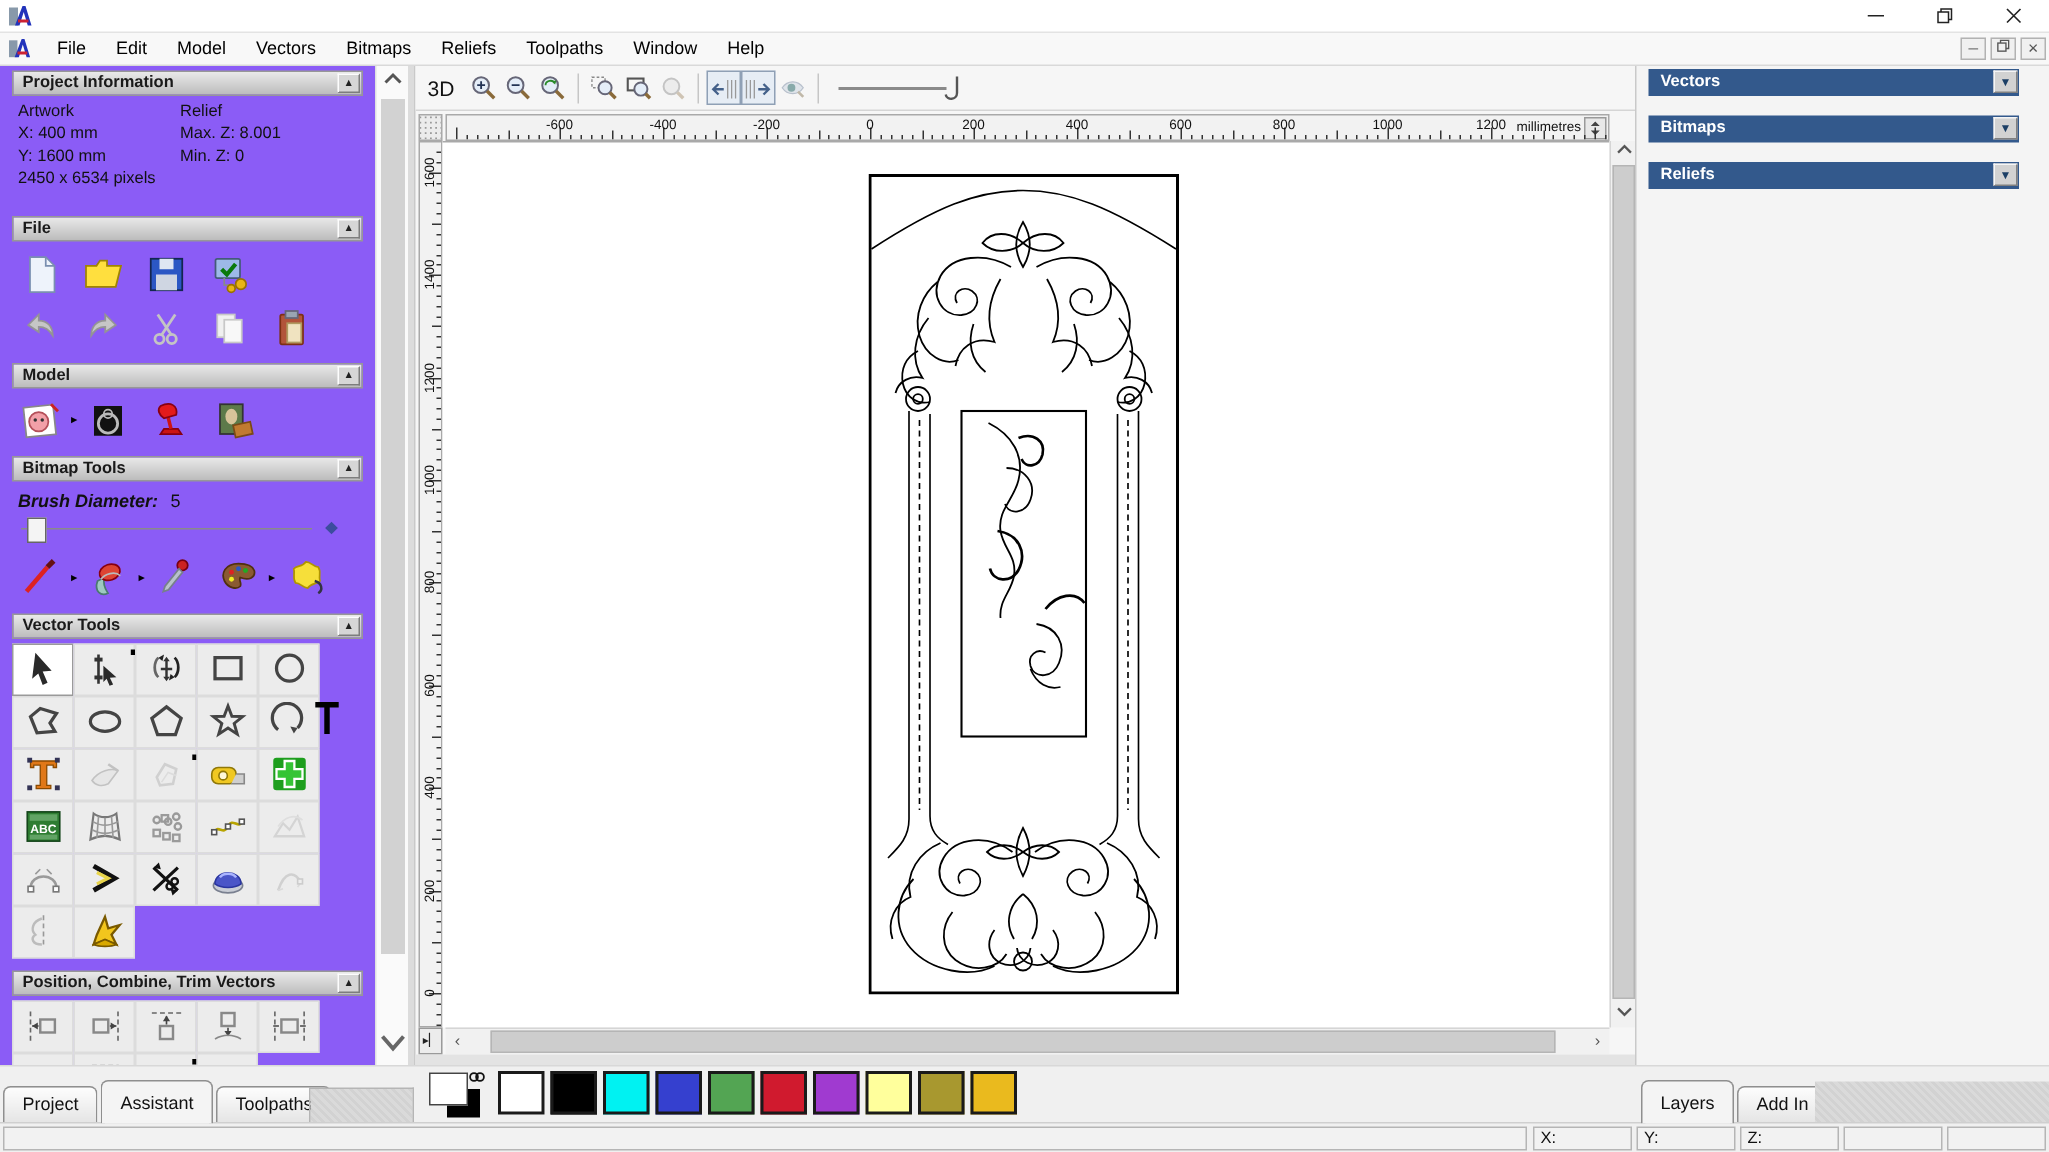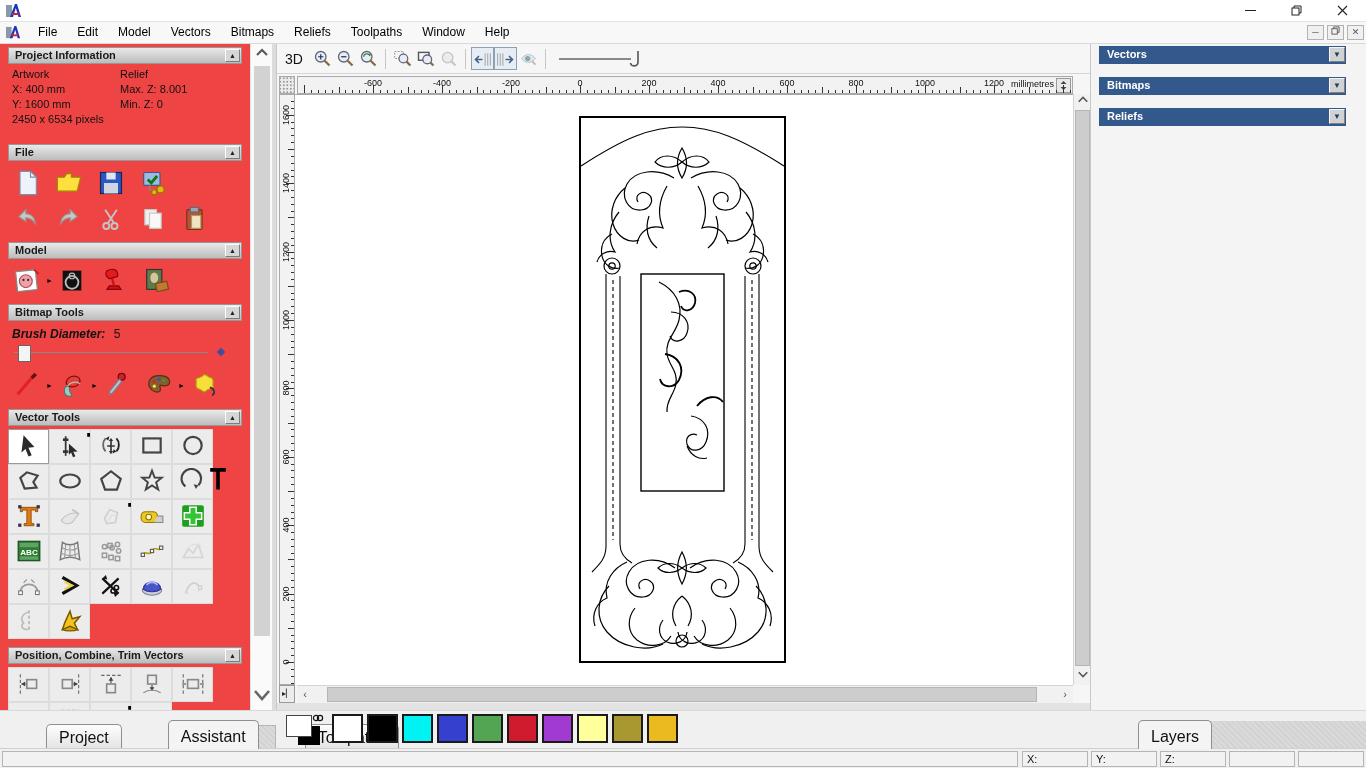--- a/index.html
+++ b/index.html
@@ -15,21 +15,21 @@
   .winbtn svg { width:11px; height:11px; margin-top:5px; }
 
   
   .menubar { position:absolute; left:0; top:22px; width:1366px; height:22px; background:#f8f8f8; border-bottom:1px solid #d9d9d9; }
   .menubar .appicon { position:absolute; left:6px; top:3px; width:15px; height:15px; }
   .menu-items { position:absolute; left:28px; top:0; height:22px; display:flex; }
   .menu-item { padding:3px 10px; font-size:12px; color:#000; }
   .mdibtn { position:absolute; top:3px; width:17px; height:15px; background:#f0f0f0; border:1px solid #b2b2b2; color:#555; font-size:9px; line-height:13px; text-align:center; }
 
   
-  .left-panel { position:absolute; left:0; top:44px; width:250px; height:666px; background:#ef4444; overflow:hidden; }
+  .left-panel { position:absolute; left:0; top:44px; width:250px; height:666px; background:#8b5cf6; overflow:hidden; }
   .sec-header { position:relative; height:17px; margin:0 8px; padding:1px 0 0 6px; font-size:11px; font-weight:bold; color:#1a1a1a;
     background:linear-gradient(#e9e9e9,#bcbcbc); border:1px solid #979797; }
   .collapse-btn { position:absolute; right:1px; top:1px; width:15px; height:13px; background:#d6d6d6; border:1px solid; border-color:#fdfdfd #7d7d7d #7d7d7d #fdfdfd; font-size:7px; line-height:11px; text-align:center; color:#222; }
   .info-grid { margin:4px 8px 0 12px; height:76px; position:relative; font-size:11px; }
   .info-grid .b { font-weight:normal; }
   .ig-r { position:absolute; left:0; } .ig-c2 { position:absolute; left:108px; }
   .icon-row { display:flex; margin-left:10px; align-items:center; }
   .tbtn { width:34px; height:32px; margin-right:8px; position:relative; }
   .tbtn svg { width:28px; height:28px; display:block; margin:2px auto; }
   .caret { font-size:7px; color:#000; margin:0 2px 0 -6px; }
@@ -88,21 +88,21 @@
   .cv-bottom-strip { position:absolute; left:0; top:659px; width:814px; height:7px; background:#e3e3e3; }
 
   
   .right-panel { position:absolute; left:1090px; top:44px; width:276px; height:666px; background:#f4f4f4; border-left:1px solid #c9c9c9; }
   .rp-header { position:relative; height:18px; margin:2px 20px 13px 8px; background:#33598c; color:#fff; font-size:11px; font-weight:bold; padding:2px 0 0 8px; }
   .rp-btn { position:absolute; right:1px; top:1px; width:16px; height:15px; background:#d2d2d2; border:1px solid; border-color:#f5f5f5 #808080 #808080 #f5f5f5; font-size:8px; line-height:13px; text-align:center; color:#1c3f66; }
 
   
   .bottom-row { position:absolute; left:0; top:710px; width:1366px; height:38px; background:#f0f0f0; border-top:1px solid #d8d8d8; }
   .tabs { position:absolute; left:0; top:9px; height:29px; display:flex; align-items:flex-end; }
-  .tab { height:25px; padding:4px 12px 0 12px; background:linear-gradient(#fdfdfd,#e4e4e4); border:1px solid #8f8f8f; border-bottom:none; border-radius:5px 5px 0 0; margin-right:2px; font-size:16px; color:#111;margin-left:44px; }
+  .tab { height:25px; padding:4px 12px 0 12px; background:linear-gradient(#fdfdfd,#e4e4e4); border:1px solid #8f8f8f; border-bottom:none; border-radius:5px 5px 0 0; margin-right:2px; font-size:12px; color:#111; }
   .tab.active { height:29px; background:#f4f4f4; padding-top:7px; position:relative; z-index:2; }
   .texture { background:repeating-linear-gradient(45deg,#dadada 0 2px,#d2d2d2 2px 4px); }
   .tabs-filler { position:absolute; left:206px; top:14px; width:70px; height:24px; border:1px solid #b5b5b5; border-bottom:none; }
   .pal-swatches { position:absolute; left:280px; top:0; height:38px; }
   .pc-ind { position:absolute; left:4px; top:2px; width:44px; height:34px; }
   .pc-back { position:absolute; left:14px; top:13px; width:22px; height:19px; background:#000; }
   .pc-front { position:absolute; left:2px; top:2px; width:26px; height:22px; background:#fff; border:1px solid #444; }
   .pc-link { position:absolute; left:28px; top:0px; width:12px; height:10px; }
   .swatch { position:absolute; top:3px; width:31px; height:29px; border:2px solid #1a1a1a; }
   .layer-tabs { position:absolute; left:1094px; top:9px; height:29px; display:flex; align-items:flex-end; }

